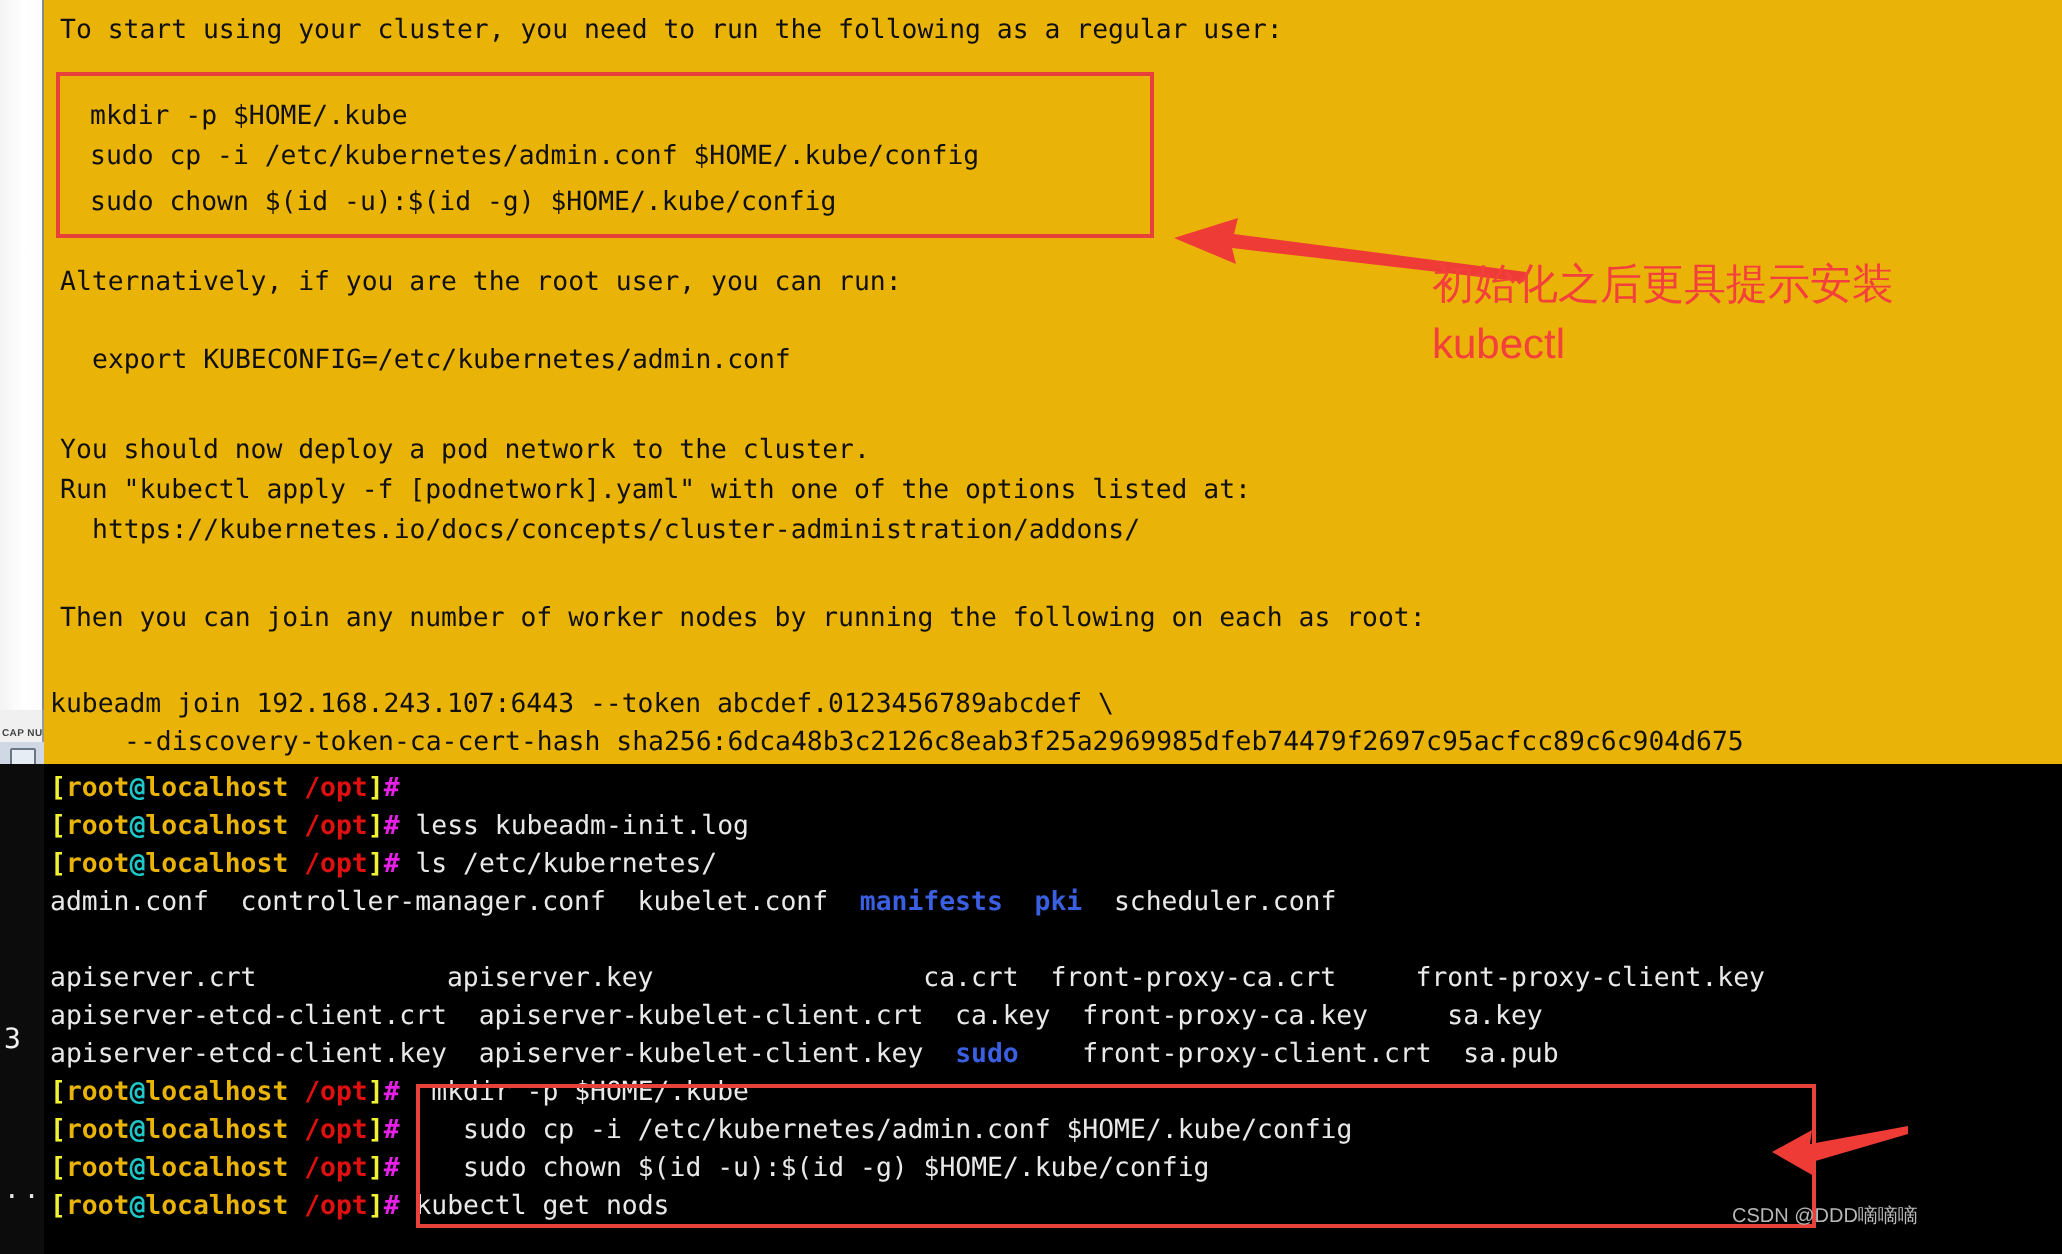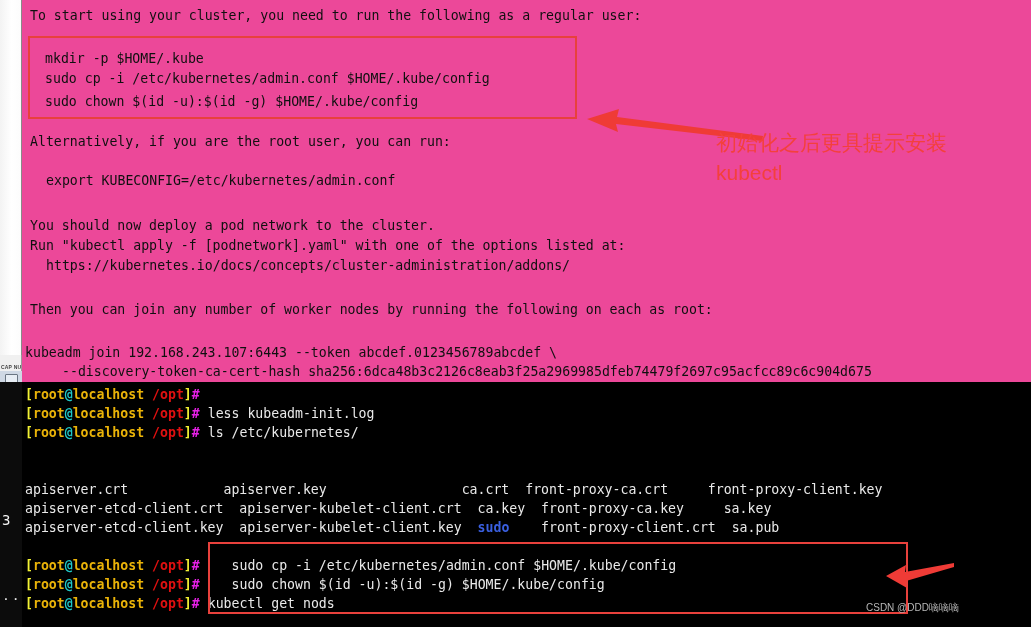--- a/index.html
+++ b/index.html
@@ -95,21 +95,21 @@
     left: 17px; top: 356px;
     width: 3px; height: 26px;
     background: #2f8f4f;
   }
 
   
   .pane {
     position: absolute;
     left: 22px; top: 0;
     width: 1009px; height: 618px;
-    background: #ec4899;
+    background: #eab308;
   }
   .txt {
     position: absolute;
     white-space: pre;
     font-family: "DejaVu Sans Mono", "Liberation Mono", monospace;
     font-size: 13.2px;
     line-height: 19px;
     color: #101010;
   }
 
@@ -202,26 +202,28 @@
   </div>
 
   <div class="term">
 
     <div class="tline" style="left:3px; top:3px;"><span class="c-brk">[</span><span class="c-user">root</span><span class="c-at">@</span><span class="c-user">localhost</span><span class="c-out"> </span><span class="c-path">/opt</span><span class="c-brk">]</span><span class="c-hash">#</span><span class="c-out"> </span><span class="c-out"></span></div>
 
     <div class="tline" style="left:3px; top:22px;"><span class="c-brk">[</span><span class="c-user">root</span><span class="c-at">@</span><span class="c-user">localhost</span><span class="c-out"> </span><span class="c-path">/opt</span><span class="c-brk">]</span><span class="c-hash">#</span><span class="c-out"> </span><span class="c-out">less kubeadm-init.log</span></div>
 
     <div class="tline" style="left:3px; top:41px;"><span class="c-brk">[</span><span class="c-user">root</span><span class="c-at">@</span><span class="c-user">localhost</span><span class="c-out"> </span><span class="c-path">/opt</span><span class="c-brk">]</span><span class="c-hash">#</span><span class="c-out"> </span><span class="c-out">ls /etc/kubernetes/</span></div>
 
+    <div class="tline" style="left:3px; top:60px;"><span class="c-out">admin.conf  controller-manager.conf  kubelet.conf  </span><span class="c-dir">manifests</span><span class="c-out">  </span><span class="c-dir">pki</span><span class="c-out">  scheduler.conf</span></div>
 
 
     <div class="tline" style="left:3px; top:98px;"><span class="c-out">apiserver.crt            apiserver.key                 ca.crt  front-proxy-ca.crt     front-proxy-client.key</span></div>
     <div class="tline" style="left:3px; top:117px;"><span class="c-out">apiserver-etcd-client.crt  apiserver-kubelet-client.crt  ca.key  front-proxy-ca.key     sa.key</span></div>
     <div class="tline" style="left:3px; top:136px;"><span class="c-out">apiserver-etcd-client.key  apiserver-kubelet-client.key  </span><span class="c-dir">sudo</span><span class="c-out">    front-proxy-client.crt  sa.pub</span></div>
 
+    <div class="tline" style="left:3px; top:155px;"><span class="c-brk">[</span><span class="c-user">root</span><span class="c-at">@</span><span class="c-user">localhost</span><span class="c-out"> </span><span class="c-path">/opt</span><span class="c-brk">]</span><span class="c-hash">#</span><span class="c-out">  </span><span class="c-out">mkdir -p $HOME/.kube</span></div>
 
     <div class="tline" style="left:3px; top:174px;"><span class="c-brk">[</span><span class="c-user">root</span><span class="c-at">@</span><span class="c-user">localhost</span><span class="c-out"> </span><span class="c-path">/opt</span><span class="c-brk">]</span><span class="c-hash">#</span><span class="c-out">  </span><span class="c-out">  sudo cp -i /etc/kubernetes/admin.conf $HOME/.kube/config</span></div>
 
     <div class="tline" style="left:3px; top:193px;"><span class="c-brk">[</span><span class="c-user">root</span><span class="c-at">@</span><span class="c-user">localhost</span><span class="c-out"> </span><span class="c-path">/opt</span><span class="c-brk">]</span><span class="c-hash">#</span><span class="c-out">  </span><span class="c-out">  sudo chown $(id -u):$(id -g) $HOME/.kube/config</span></div>
 
     <div class="tline" style="left:3px; top:212px;"><span class="c-brk">[</span><span class="c-user">root</span><span class="c-at">@</span><span class="c-user">localhost</span><span class="c-out"> </span><span class="c-path">/opt</span><span class="c-brk">]</span><span class="c-hash">#</span><span class="c-out"> </span><span class="c-out">kubectl get nods</span></div>
   </div>
 
   <div class="redbox" style="left:208px; top:542px; width:700px; height:72px;"></div>
 

